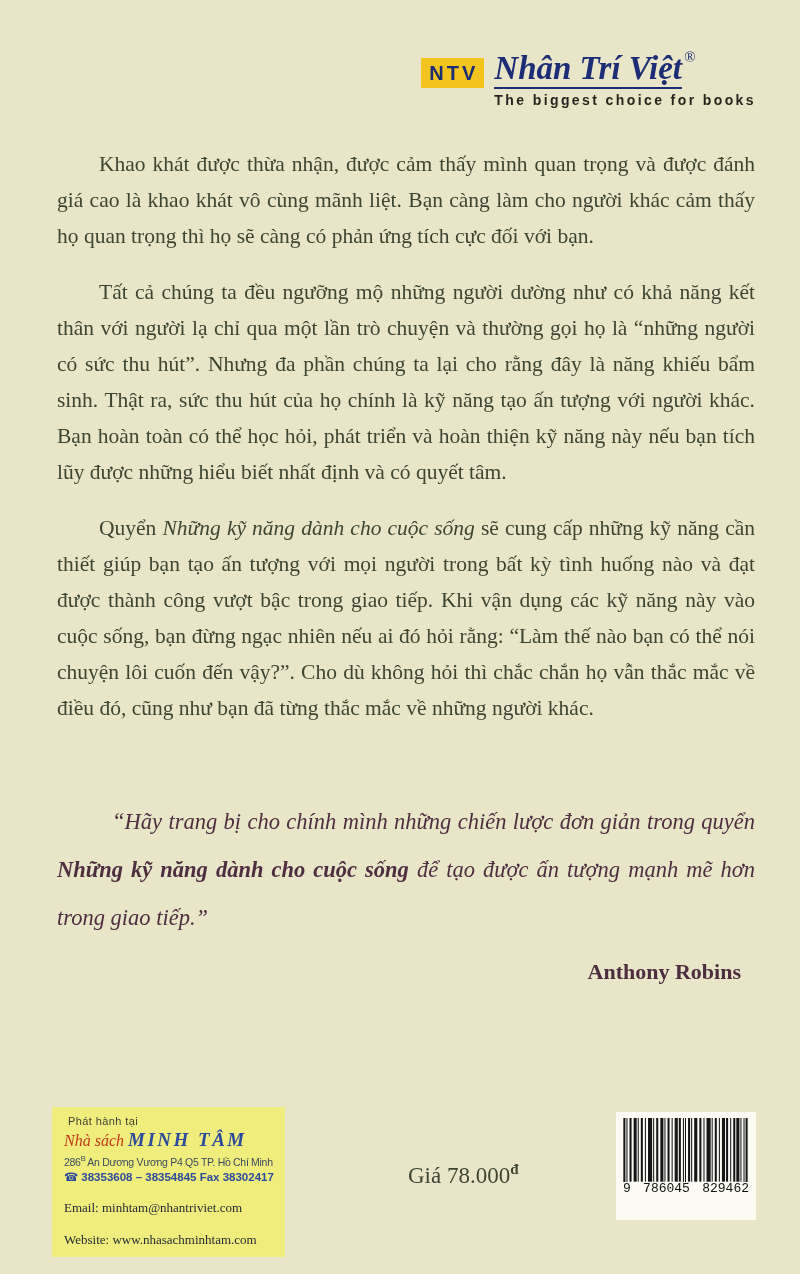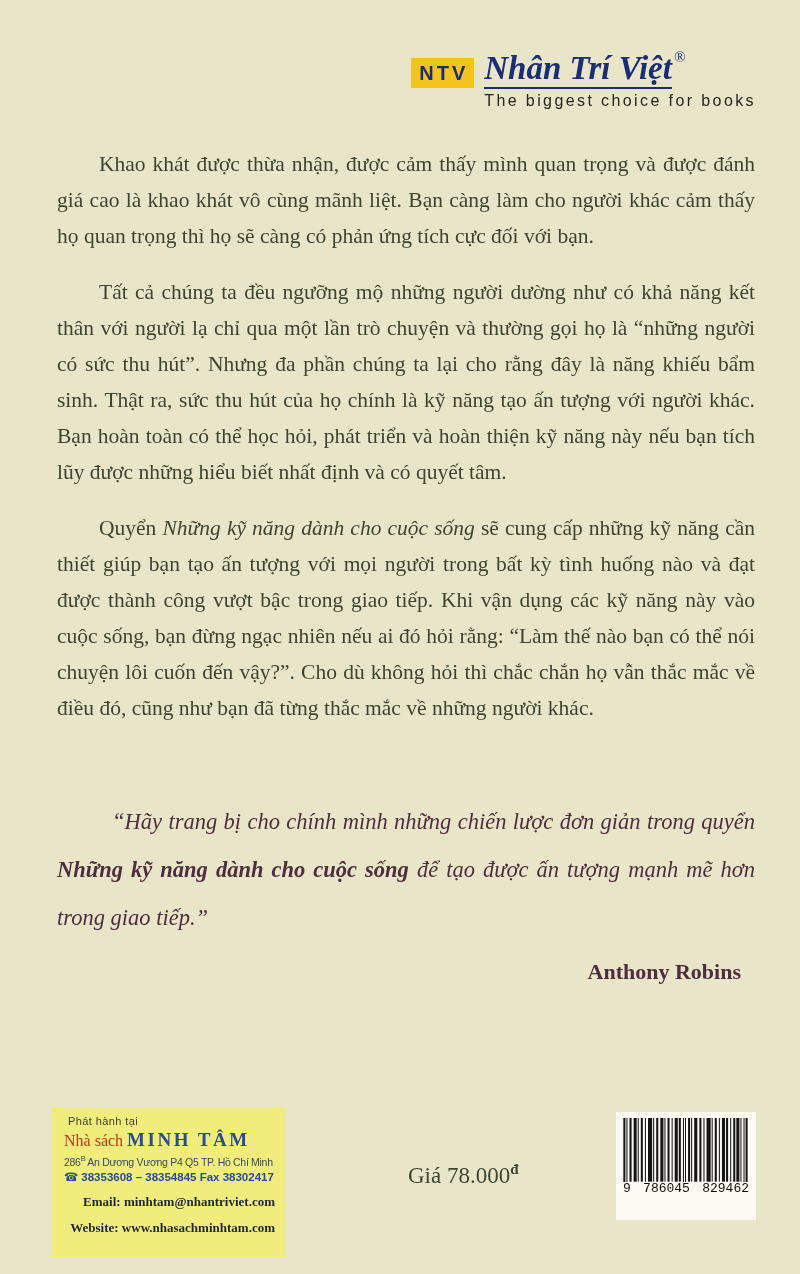--- a/index.html
+++ b/index.html
@@ -9,51 +9,51 @@
 
   
   .logo{position:absolute;top:50px;right:44px;display:flex;align-items:flex-start;gap:10px;}
   .ntv-badge{background:#f3c41d;color:#1b2d74;font-family:"Liberation Sans","DejaVu Sans",sans-serif;
              font-weight:bold;font-size:20px;letter-spacing:3px;padding:4px 6px 3px 8px;margin-top:8px;}
   .brand-col{display:flex;flex-direction:column;}
   .brand-row{display:flex;align-items:flex-start;font-style:italic;}
   .brand-text{color:#1b2d74;font-weight:bold;font-size:33px;line-height:36px;
               border-bottom:2px solid #1b2d74;padding-bottom:1px;white-space:nowrap;}
   .reg-mark{color:#1b2d74;font-size:15px;line-height:15px;margin-left:2px;}
-  .tagline{color:#26261f;font-family:"Liberation Sans","DejaVu Sans",sans-serif;font-weight:normal;
-           font-size:16px;letter-spacing:2.4px;margin-top:3px;white-space:nowrap;}
+  .tagline{color:#26261f;font-family:"Liberation Sans","DejaVu Sans",sans-serif;font-weight:bold;
+           font-size:14px;letter-spacing:2.4px;margin-top:3px;white-space:nowrap;}
 
   
   .main{position:absolute;left:57px;top:146px;width:698px;color:#3d4531;
         font-size:21.5px;line-height:36px;text-align:justify;}
   .para{margin:0 0 20px 0;text-indent:42px;}
   .book-title-inline{font-style:italic;}
 
   
   .quote-para{margin:72px 0 0 0;color:#4e2e3e;font-style:italic;font-size:22.5px;
               line-height:48px;text-align:justify;text-indent:55px;}
   .q-title{font-weight:bold;}
   .attribution{margin:12px 14px 0 0;color:#4e2e3e;font-weight:bold;font-size:22px;
                text-align:right;font-style:normal;}
 
   
   .pub-box{position:absolute;left:52px;top:1107px;width:233px;height:150px;background:#f1ed7c;
            box-sizing:border-box;padding:8px 10px 6px 12px;
            font-family:"Liberation Sans","DejaVu Sans",sans-serif;}
   .pub-distributed{font-size:11px;color:#3f4034;letter-spacing:0.4px;margin-left:4px;}
-  .pub-store{margin-top:2px;white-space:nowrap;font-family:"Liberation Serif","DejaVu Serif",serif;}
+  .pub-store{margin-top:2px;white-space:nowrap;font-family:"Liberation Serif","DejaVu Serif",serif;font-style:italic;}
   .store-prefix{color:#c0391b;font-size:16px;}
   .store-name{color:#2a4b9b;font-weight:bold;font-size:19px;letter-spacing:2.5px;margin-left:4px;}
   .pub-address{margin-top:3px;font-size:10.5px;letter-spacing:-0.3px;font-weight:normal;
                color:#3c4a61;white-space:nowrap;}
   .pub-address sup{font-size:7.5px;}
   .pub-phone{margin-top:2px;color:#2a4b9b;font-weight:bold;font-size:11.5px;white-space:nowrap;}
   .phone-icon{margin-right:3px;}
-  .pub-email,.pub-website{margin-top:10px;text-align:right;color:#1d2733;font-size:13px;
-               font-family:"Liberation Serif","DejaVu Serif",serif;font-weight:bold;}
+  .pub-email,.pub-website{margin-top:16px;text-align:left;color:#1d2733;font-size:13px;
+               font-family:"Liberation Serif","DejaVu Serif",serif;font-weight:normal;}
 
   
   .price{position:absolute;left:408px;top:1161px;color:#3d4531;font-size:23px;}
   .price sup{font-weight:bold;font-size:15px;}
 
   
   .barcode-box{position:absolute;left:616px;top:1112px;width:140px;height:108px;background:#fbfaf3;
                display:flex;flex-direction:column;align-items:center;box-sizing:border-box;padding-top:6px;}
   .barcode-digits{width:128px;display:flex;justify-content:space-between;margin-top:-12px;
                   font-family:"Liberation Mono","DejaVu Sans Mono",monospace;

